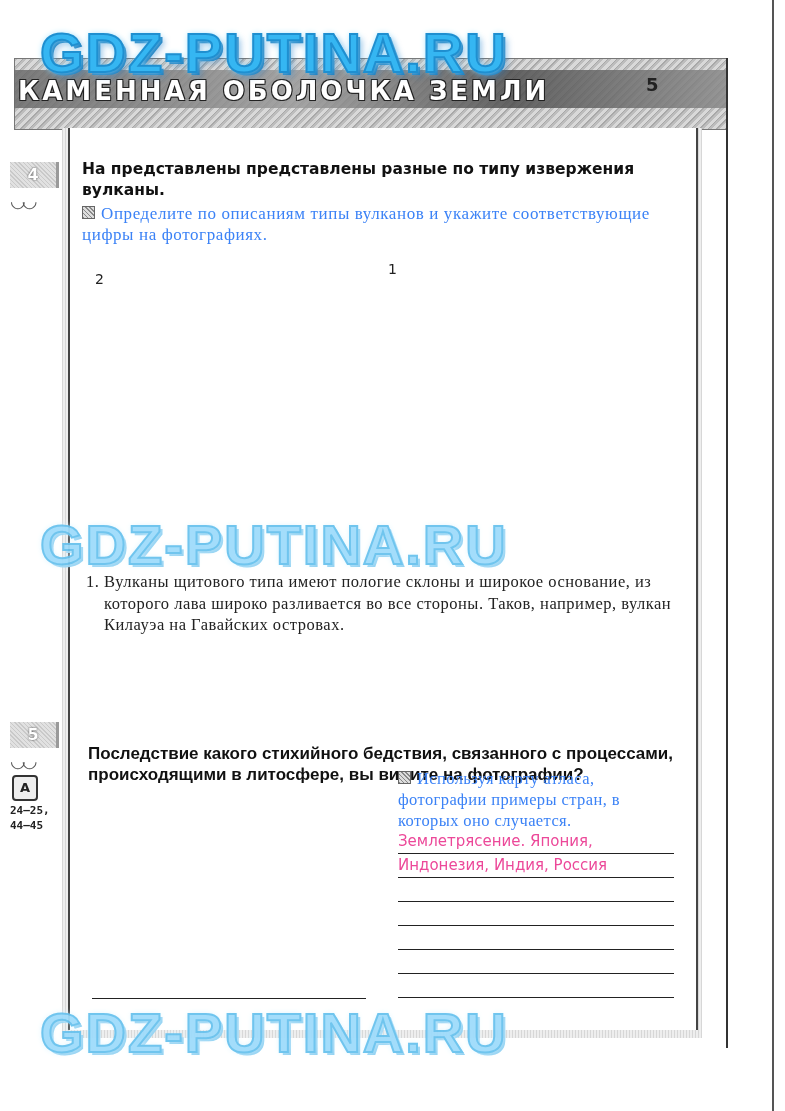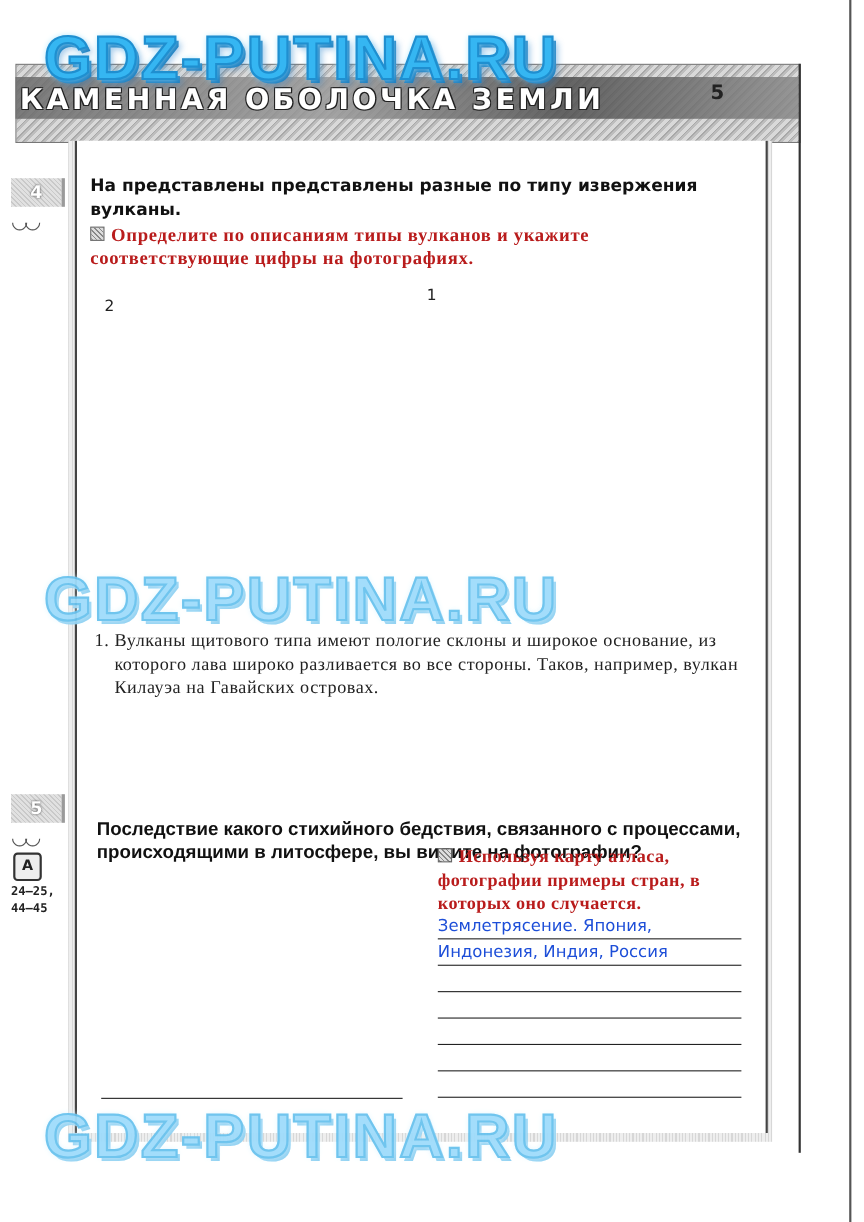--- a/index.html
+++ b/index.html
@@ -21,29 +21,29 @@
   .frame-inner { left:68px; top:128px; width:626px; height:902px; background:#fff; border-left:2px solid #444; border-right:2px solid #444; }
   .right-rule { left:772px; top:0; width:2px; height:1111px; background:#555; }
 
   
   .badge { left:10px; width:46px; height:26px; background:repeating-linear-gradient(45deg,#c9c9c9 0 1px,#e1e1e1 1px 3px); border-right:3px solid #9a9a9a; font-family:"DejaVu Sans", sans-serif; font-weight:bold; font-size:16px; color:#fff; text-shadow:0 0 2px #333; text-align:center; line-height:26px; }
   .glasses { left:10px; font-size:18px; color:#555; letter-spacing:-4px; }
   .atlas-icon { left:12px; top:775px; width:22px; height:22px; border:2px solid #333; border-radius:4px; font-family:"DejaVu Sans", sans-serif; font-weight:bold; font-size:13px; text-align:center; line-height:22px; color:#222; background:#eee; }
   .atlas-pages { left:10px; top:803px; font-family:"DejaVu Sans Mono", monospace; font-size:11px; line-height:15px; color:#222; font-weight:bold; }
 
   .q-title { font-family:"DejaVu Sans", sans-serif; font-weight:bold; font-size:15.5px; line-height:21px; color:#111; }
-  .task { font-family:"Liberation Serif", serif; font-size:17px; line-height:21px; letter-spacing:.6px; color:#b91c1c;font-weight:bold; }
+  .task { font-family:"Liberation Serif", serif; font-size:17px; line-height:21px; letter-spacing:.6px; color:#3b82f6; }
   .task .sq { display:inline-block; width:11px; height:11px; background:repeating-linear-gradient(45deg,#888 0 1px,#ddd 1px 3px); border:1px solid #666; margin-right:6px; vertical-align:0; }
   .photo-label { font-family:"DejaVu Sans", sans-serif; font-size:14px; color:#222; }
 
   .desc { left:86px; top:571px; width:586px; font-family:"Liberation Serif", serif; font-size:16.5px; line-height:21.5px; letter-spacing:.5px; color:#222; }
   .desc .item { padding-left:18px; text-indent:-18px; margin:0; }
 
   .answer-box { left:398px; top:770px; width:276px; }
-  .answer-line { height:23px; border-bottom:1.6px solid #222; font-family:"DejaVu Sans", sans-serif; font-size:15px; line-height:22px; color:#1d4ed8; white-space:nowrap; }
+  .answer-line { height:23px; border-bottom:1.6px solid #222; font-family:"DejaVu Sans", sans-serif; font-size:15px; line-height:22px; color:#ec4899; white-space:nowrap; }
   .left-line { left:92px; top:998px; width:274px; border-bottom:1.6px solid #222; }
 
   
   .wm { font-family:Liberation Sans, sans-serif; font-weight:bold; font-size:56px; letter-spacing:2px; color:#35b6f2; 
         -webkit-text-stroke:2px #1f8fd0; text-shadow:0 0 6px #9be0ff, 3px 3px 0 #1e7fc0, 5px 5px 6px rgba(30,120,200,.4); white-space:nowrap; }
   .wm.light { color:#9fdcfb; -webkit-text-stroke:2px #69c2ee; text-shadow:0 0 6px #d6f2ff, 3px 3px 0 #8ccff2; opacity:.95; }
 </style>
 </head>
 <body>
 

